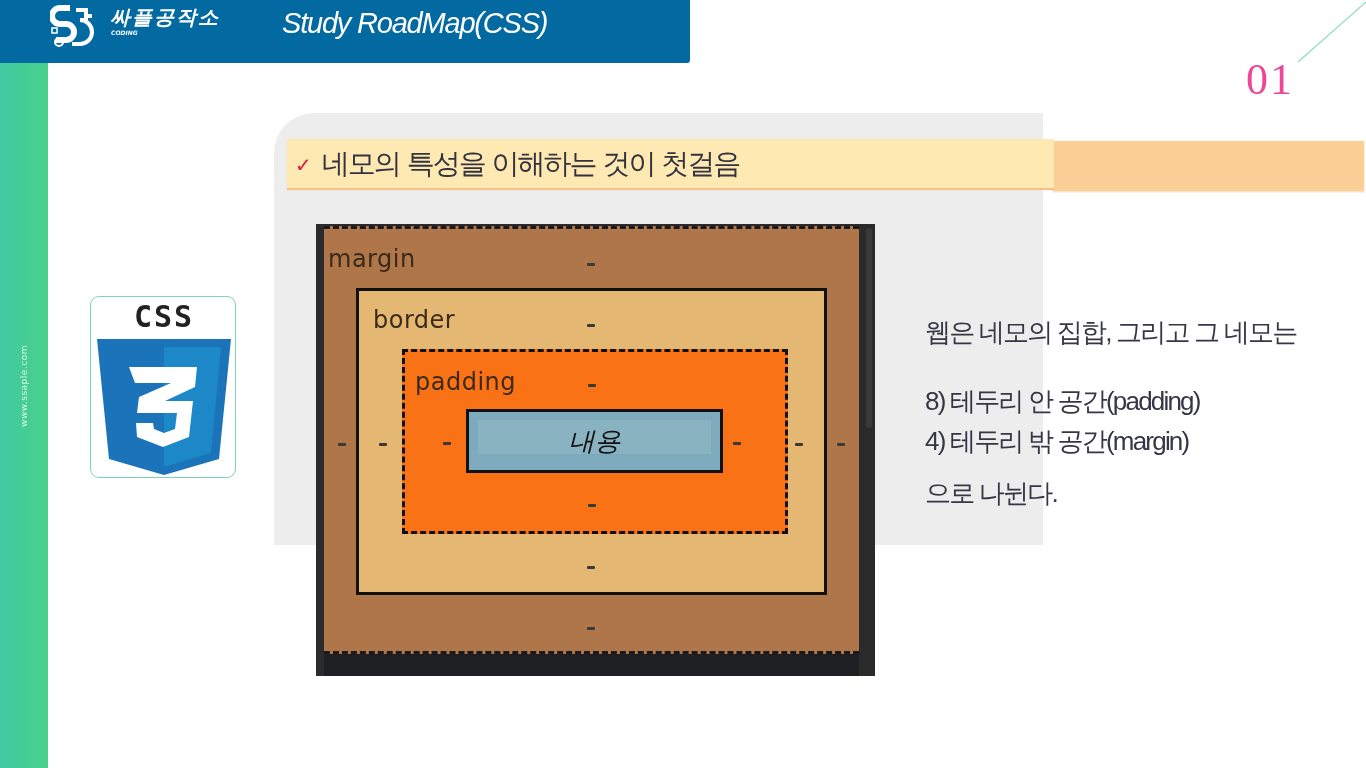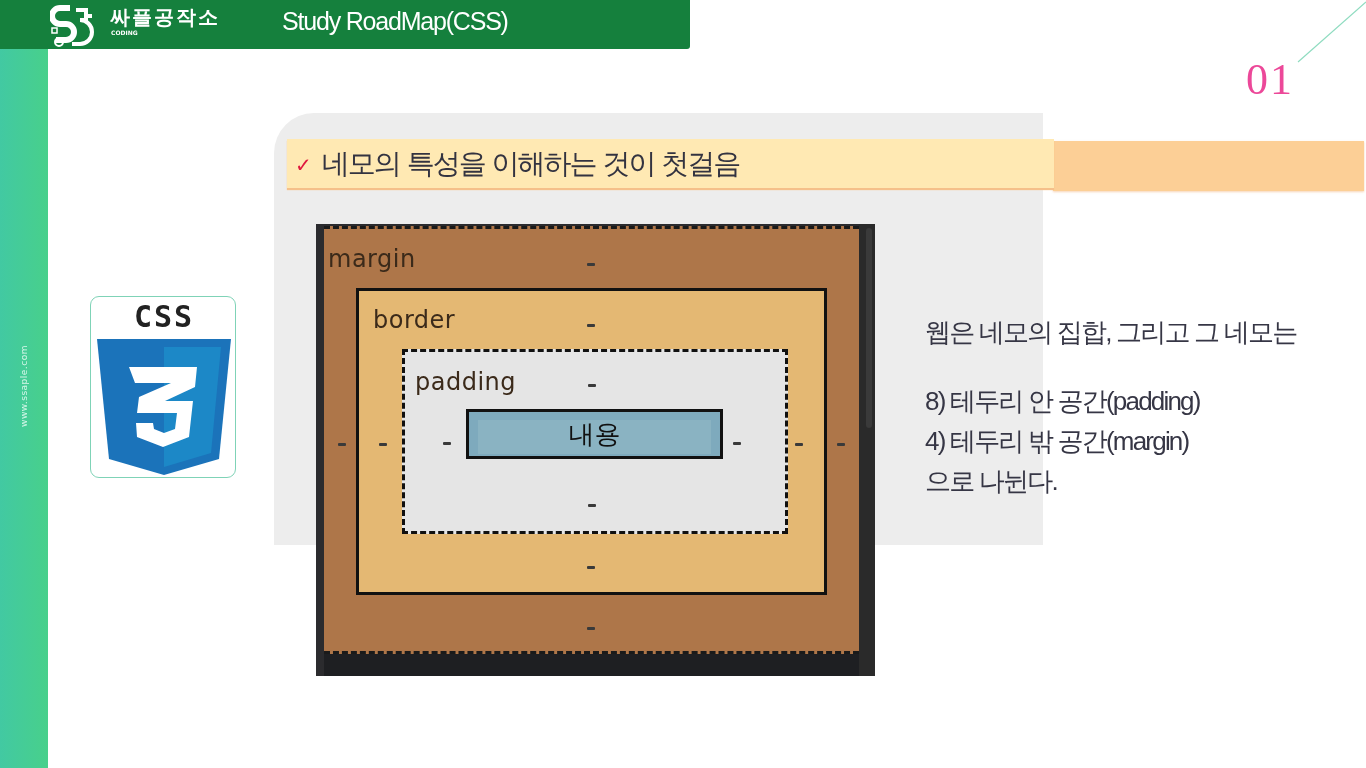--- a/index.html
+++ b/index.html
@@ -4,27 +4,27 @@
 <style>
   * { margin:0; padding:0; box-sizing:border-box; }
   html, body { width:1366px; height:768px; overflow:hidden; background:#ffffff; }
   body { position:relative; font-family:"DejaVu Sans", sans-serif; }
 
   .side-bar { position:absolute; left:0; top:0; width:48px; height:768px;
     background:linear-gradient(90deg,#42c9a2 0%,#48d08b 100%); }
   .side-url { position:absolute; left:12px; top:386px; transform:translate(-50%,-50%) rotate(-90deg);
     transform-origin:center; margin-left:12px; color:#d8f7ea; font-size:9px; letter-spacing:0.5px; white-space:nowrap; }
 
-  .header-bar { position:absolute; left:0; top:0; width:690px; height:49px; background:#15803d;
-    border-bottom-right-radius:3px; }
+  .header-bar { position:absolute; left:0; top:0; width:690px; height:63px; background:#0369a1;
+    border-bottom-right-radius:3px;font-style:italic; }
   .logo { position:absolute; left:50px; top:4px; width:52px; height:44px; }
   .brand { position:absolute; left:110px; top:4px; color:#fff; font-size:20px; font-weight:bold; letter-spacing:2px; }
   .brand-sub { position:absolute; left:111px; top:29px; color:#fff; font-size:6px; font-weight:bold; }
   .header-title { position:absolute; left:282px; top:7px; color:#fff; font-family:"Liberation Sans", sans-serif;
-    font-size:25px; letter-spacing:-1.2px; }
+    font-size:29px; letter-spacing:-1.2px; }
 
   .page-num { position:absolute; left:1246px; top:54px; color:#ec4899; font-family:Liberation Serif, serif;
     font-size:44px; font-weight:300; letter-spacing:2px; -webkit-text-stroke:0; }
   .deco-line { position:absolute; left:1290px; top:0; width:80px; height:70px; }
 
   .grey-panel { position:absolute; left:274px; top:113px; width:769px; height:432px; background:#ededed;
     border-top-left-radius:40px; }
 
   .orange-strip { position:absolute; left:1053px; top:141px; width:311px; height:50px; background:#fccf96;
     box-shadow:0 1px 2px rgba(240,170,110,0.5); }
@@ -37,34 +37,34 @@
     border-radius:9px; background:#fff; overflow:hidden; }
 
   .boxmodel { position:absolute; left:316px; top:224px; width:559px; height:452px; background:#2b2b2e; }
   .bm-margin { position:absolute; left:8px; top:2px; width:535px; height:428px; background:#ae7649;
     border-top:3px dashed #1a1a1a; border-bottom:3px dashed #1a1a1a; }
   .bm-bottom { position:absolute; left:8px; top:430px; width:535px; height:22px; background:#1e1f22; }
   .bm-scroll { position:absolute; right:0; top:0; width:16px; height:452px; background:#2a2a2a; }
   .bm-scroll-thumb { position:absolute; right:3px; top:4px; width:6px; height:200px; background:#3a3a3a; border-radius:3px; }
   .bm-border { position:absolute; left:32px; top:59px; width:471px; height:307px; background:#e4b873;
     border:3px solid #111; }
-  .bm-padding { position:absolute; left:43px; top:58px; width:386px; height:185px; background:#e5e5e5;
+  .bm-padding { position:absolute; left:43px; top:58px; width:386px; height:185px; background:#f97316;
     border:3px dashed #111;text-align:center; }
-  .bm-content { position:absolute; left:61px; top:57px; width:257px; height:50px; background:#7eaabd;
-    border:3px solid #111; }
+  .bm-content { position:absolute; left:61px; top:57px; width:257px; height:64px; background:#7eaabd;
+    border:3px solid #111;font-style:italic; }
   .bm-content-inner { position:absolute; left:9px; top:8px; width:233px; height:34px; background:#8ab3c2; }
   .bm-content-text { position:absolute; left:0; top:0; width:100%; height:100%; display:flex; align-items:center;
     justify-content:center; font-size:26px; color:#111; }
   .bm-label { position:absolute; font-family:"DejaVu Sans", sans-serif; font-size:24px; color:#3b2a1a; letter-spacing:0.5px; }
   .dash { position:absolute; width:8px; height:3px; background:#3a3a3a; border-radius:1px; }
 
   .desc { position:absolute; left:925px; top:312px; color:#363645; font-family:"Liberation Sans", sans-serif; }
   .desc-line { font-size:26px; letter-spacing:-1.8px; line-height:40px; height:40px; white-space:nowrap; }
   .desc-intro { margin-bottom:29px; }
-  .desc-outro { margin-top:0; }
+  .desc-outro { margin-top:12px; }
 </style>
 </head>
 <body>
 
 <div class="side-bar">
   <div class="side-url">www.ssaple.com</div>
 </div>
 
 <div class="header-bar">
   <svg class="logo" viewBox="0 0 52 44">

